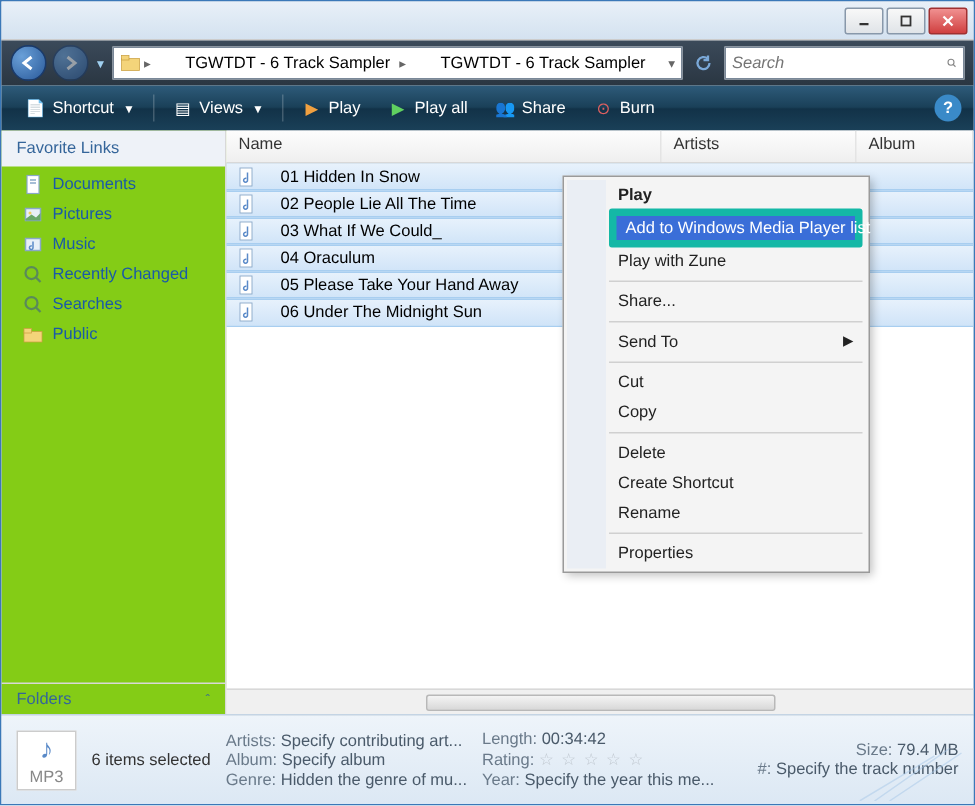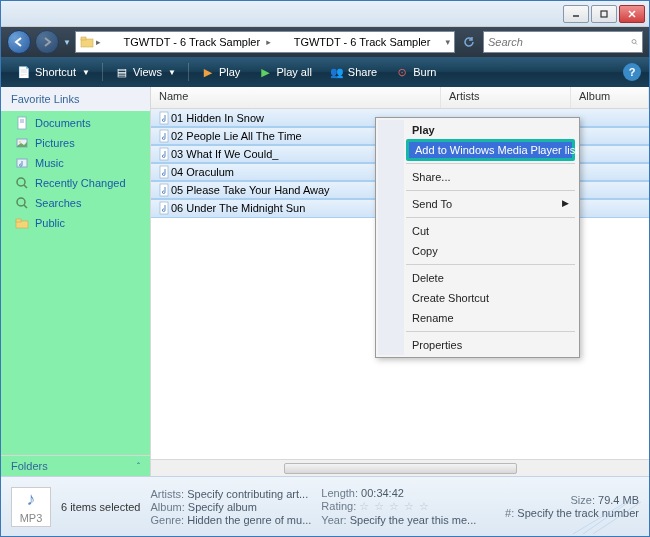--- a/index.html
+++ b/index.html
@@ -25,36 +25,36 @@
 
 .toolbar { height: 30px; background: linear-gradient(to bottom,#2e5b7a,#1a4058 48%,#123248 52%,#1a4058); display: flex; align-items: center; padding: 0 8px; gap: 2px; color: #fff; }
 .tbbtn { padding: 3px 8px; display: flex; align-items: center; gap: 4px; border-radius: 3px; cursor: default; }
 .tbbtn .ico { width: 14px; height: 14px; display: inline-flex; align-items: center; justify-content: center; }
 .tbdrop { font-size: 8px; margin-left: 2px; }
 .tbsep { width: 1px; height: 18px; background: rgba(255,255,255,.2); margin: 0 2px; }
 .helpbtn { margin-left: auto; width: 18px; height: 18px; border-radius: 50%; background: #3a8ac8; display: flex; align-items: center; justify-content: center; font-weight: bold; }
 
 .body { flex: 1; display: flex; overflow: hidden; }
 
-.sidebar { width: 150px; background: #86efac; border-right: 1px solid #d8d8d8; display: flex; flex-direction: column; }
+.sidebar { width: 150px; background: #84cc16; border-right: 1px solid #d8d8d8; display: flex; flex-direction: column; }
 .favhdr { padding: 6px 10px; color: #34659a; font-size: 11px; background:#eef2f8; }
 .favlist { flex: 1; padding: 2px 0; }
 .favitem { padding: 3px 10px 3px 14px; display: flex; align-items: center; gap: 6px; color: #1a5aa8; cursor: default; }
 .favitem .fico { width: 14px; height: 14px; }
 .foldershdr { padding: 4px 10px; color: #34659a; border-top: 1px solid #d8d8d8; display: flex; align-items: center; justify-content: space-between; }
 
 .main { flex: 1; display: flex; flex-direction: column; background: #fff; position: relative; }
 .colhdr { height: 22px; background: linear-gradient(to bottom,#fdfdfd,#efefef); border-bottom: 1px solid #d8d8d8; display: flex; }
 .col { padding: 3px 8px; border-right: 1px solid #e4e4e4; color: #333; }
 .col.name { width: 290px; }
 .col.artists { width: 130px; }
 .col.album { flex: 1; }
 
 .filelist { flex: 1; overflow: auto; }
-.row { height: 18px; display: flex; align-items: center; padding: 0 6px; gap: 0; }
+.row { height: 18px; display: flex; align-items: center; padding: 0 6px; gap: 16px; }
 .row.sel { background: linear-gradient(to bottom,#e8f2fc,#d0e4f8); outline: 1px solid #a8cef0; }
 .row .rico { width: 14px; height: 14px; }
 .row .rname { white-space: nowrap; }
 
 .scrollh { height: 17px; border-top: 1px solid #d8d8d8; background: #f0f0f0; display:flex; align-items:center; padding:0 16px;}
 .scrollh .thumb { height:11px; width:50%; margin-left:25%; background:linear-gradient(to bottom,#f4f4f4,#d8d8d8); border:1px solid #b8b8b8; border-radius:2px;}
 
 .details { height: 60px; background: linear-gradient(to bottom,#eef4fa,#dce8f4); border-top: 1px solid #c4d4e4; display: flex; align-items: center; padding: 4px 10px; gap: 10px; position:relative; }
 .thumb48 { width: 40px; height: 40px; background: #fff; border: 1px solid #ccc; display: flex; align-items: center; justify-content: center; font-size: 7px; color: #888; flex-direction:column; gap:2px;}
 .thumb48 .note { font-size:18px; color:#5a8ac8;}
@@ -63,21 +63,21 @@
 .dcol .drow { color: #888; }
 .dcol .drow .k { color: #6a7a8a; }
 .dcol .drow .v { color: #4a5a6a; }
 .dcol .stars { color: #c0c8d0; letter-spacing: 1px; }
 .details .flare { position:absolute; right:6px; bottom:2px; width:70px; height:40px; opacity:.5; }
 
 .ctxmenu { position: absolute; left: 375px; top: 117px; width: 205px; background: #f4f4f4; border: 1px solid #9a9a9a; box-shadow: 2px 2px 6px rgba(0,0,0,.25); padding: 2px; }
 .ctxinner { background:#f4f4f4; border-left: 26px solid #eaeef4; }
 .mitem { padding: 4px 10px 4px 8px; color: #222; cursor: default; white-space: nowrap; position:relative; }
 .mitem.bold { font-weight: bold; }
-.mitem.hl { background: #3a6ed8; border: 3px solid #14b8a6; margin:-1px 2px; padding: 2px 6px; color: #fff; border-radius:2px; }
+.mitem.hl { background: #3a6ed8; border: 5px solid #14b8a6; margin:-1px 2px; padding: 2px 6px; color: #fff; border-radius:2px; }
 .mitem .sub { position:absolute; right:8px; top:4px; font-size:9px; }
 .msep { height: 1px; background: #d0d0d0; margin: 3px 2px 3px 2px; }
 
 .foldericon { fill:#f4d47a; stroke:#caa040; stroke-width:.5; }
 .docicon { fill:#fff; stroke:#8aa8c8; stroke-width:.8; }
 .picicon { fill:#e8f0f8; stroke:#8aa8c8; }
 .musicicon { fill:#e8f0f8; stroke:#8aa8c8; }
 .searchicon { fill:none; stroke:#5a8a5a; stroke-width:1.5; }
 .audioicon { fill:#fff; stroke:#8aa8c8; stroke-width:.6; }
 </style>
@@ -313,20 +313,21 @@
         <path d="M0 40 L50 10 M10 40 L60 5 M20 40 L68 8" stroke="#a8c8e8" stroke-width="1" fill="none"></path>
       </svg>
   </div>
 
 </div>
 
 <div class="ctxmenu">
   <div class="ctxinner">
     <div class="mitem bold">Play</div>
     <div class="mitem hl">Add to Windows Media Player list</div>
+    <div class="mitem">Play with Zune</div>
     <div class="msep"></div>
     <div class="mitem">Share...</div>
     <div class="msep"></div>
     <div class="mitem"><span>Send To</span><span class="sub">▶</span></div>
     <div class="msep"></div>
     <div class="mitem">Cut</div>
     <div class="mitem">Copy</div>
     <div class="msep"></div>
     <div class="mitem">Delete</div>
     <div class="mitem">Create Shortcut</div>

